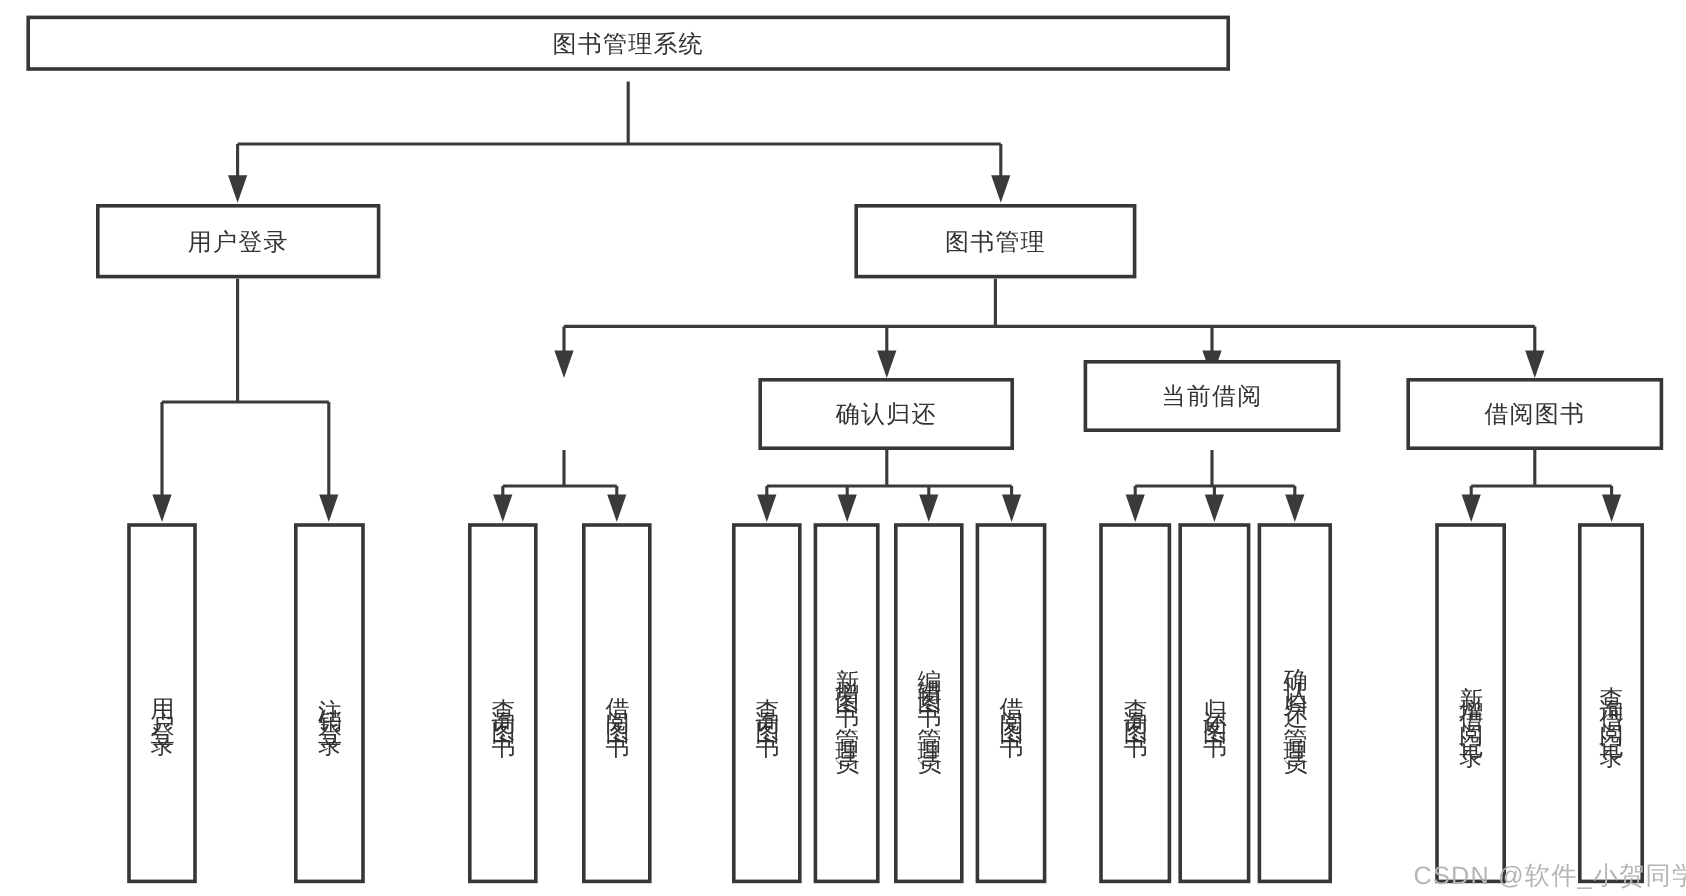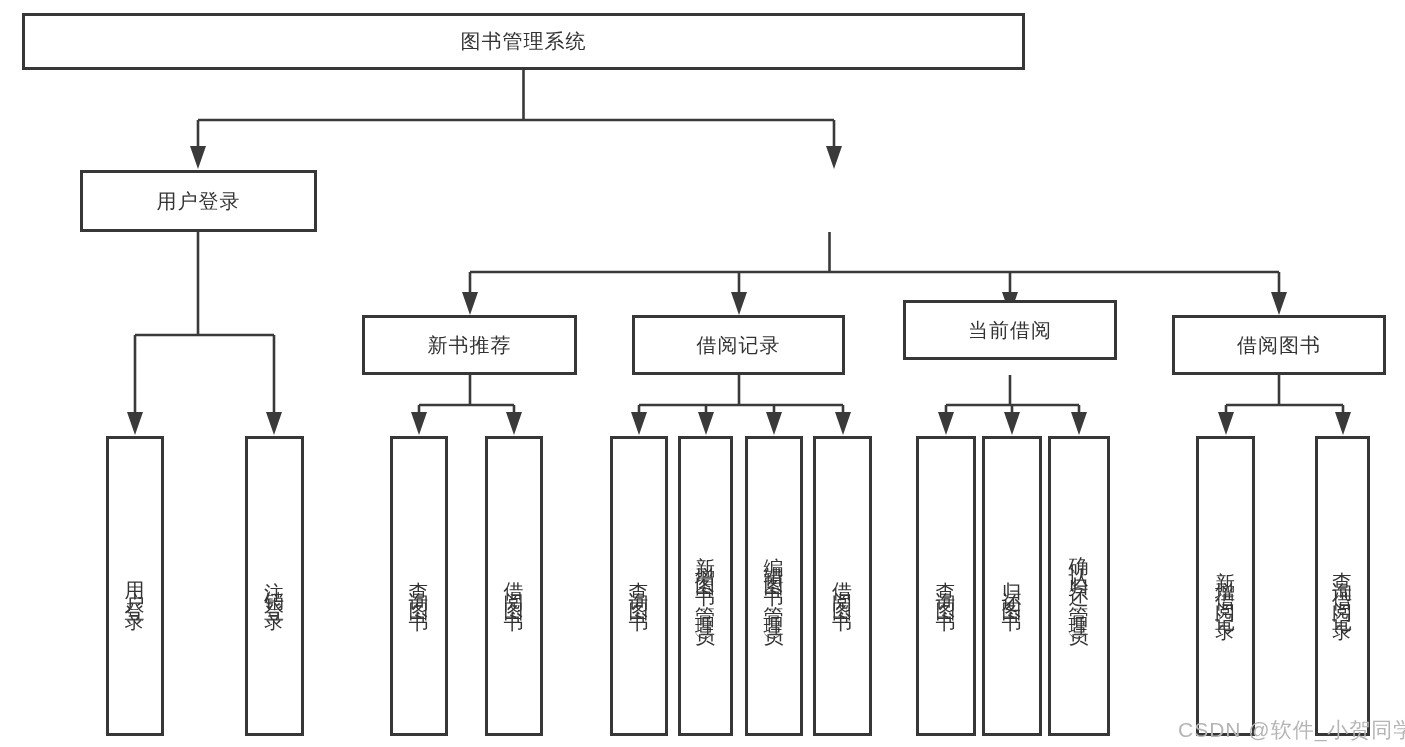--- a/index.html
+++ b/index.html
@@ -100,33 +100,33 @@
 
       <polygon points="938,412 954,412 946,435"></polygon>
       <polygon points="1004,412 1020,412 1012,435"></polygon>
       <polygon points="1071,412 1087,412 1079,435"></polygon>
 
       <polygon points="1218,412 1234,412 1226,435"></polygon>
       <polygon points="1335,412 1351,412 1343,435"></polygon>
     </g>
   </svg>
 
-  <div class="box hbox" style="left:22px; top:13px; width:1003px; height:57px;">
+  <div class="box hbox" style="left:22px; top:13px; width:1003px; height:46px;">
     <span>图书管理系统</span>
   </div>
 
   <div class="box hbox" style="left:80px; top:170px; width:237px; height:62px;">
     <span>用户登录</span>
   </div>
+  <div class="box hbox" style="left:712px; top:170px; width:235px; height:62px;">
+    <span>图书管理</span>
+  </div>
 
-  <div class="box hbox" style="left:362px; top:315px; width:215px; height:60px;">
-    <span>新书推荐</span>
-  </div>
   <div class="box hbox" style="left:632px; top:315px; width:213px; height:60px;">
-    <span>借阅记录</span>
+    <span>确认归还</span>
   </div>
   <div class="box hbox" style="left:903px; top:300px; width:214px; height:60px;">
     <span>当前借阅</span>
   </div>
   <div class="box hbox" style="left:1172px; top:315px; width:214px; height:60px;">
     <span>借阅图书</span>
   </div>
 
   <div class="box vbox" style="left:106px; top:436px; width:58px; height:300px;">
     <span>用户登录</span>

